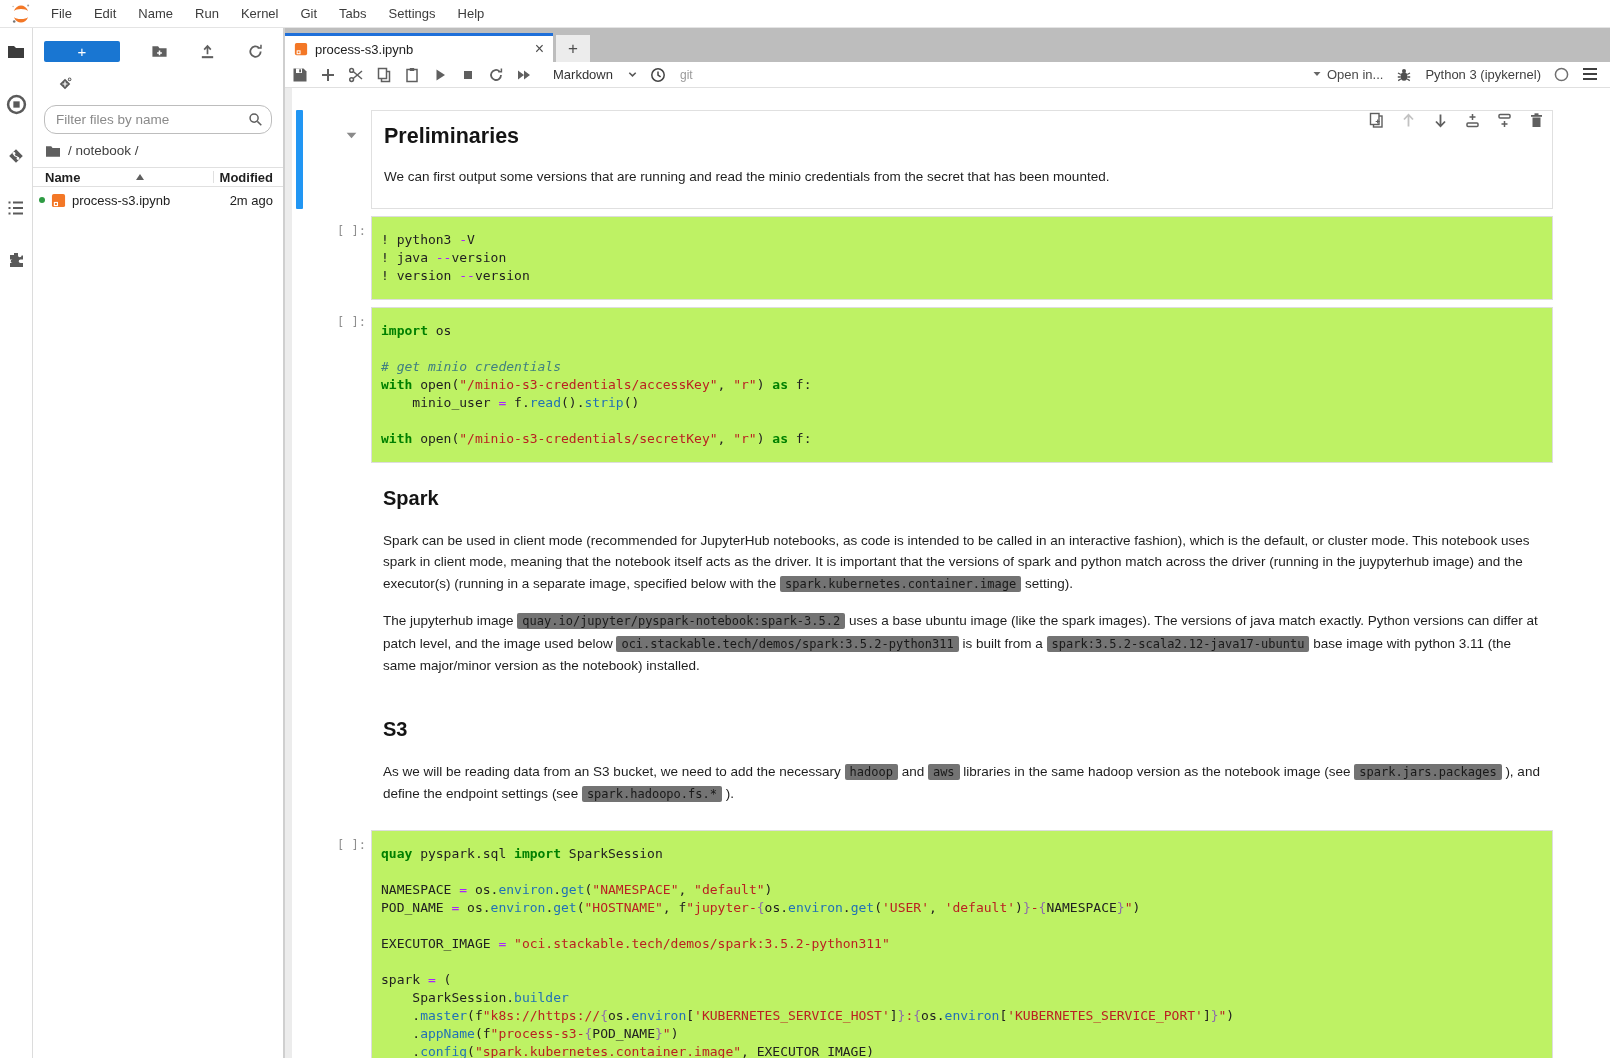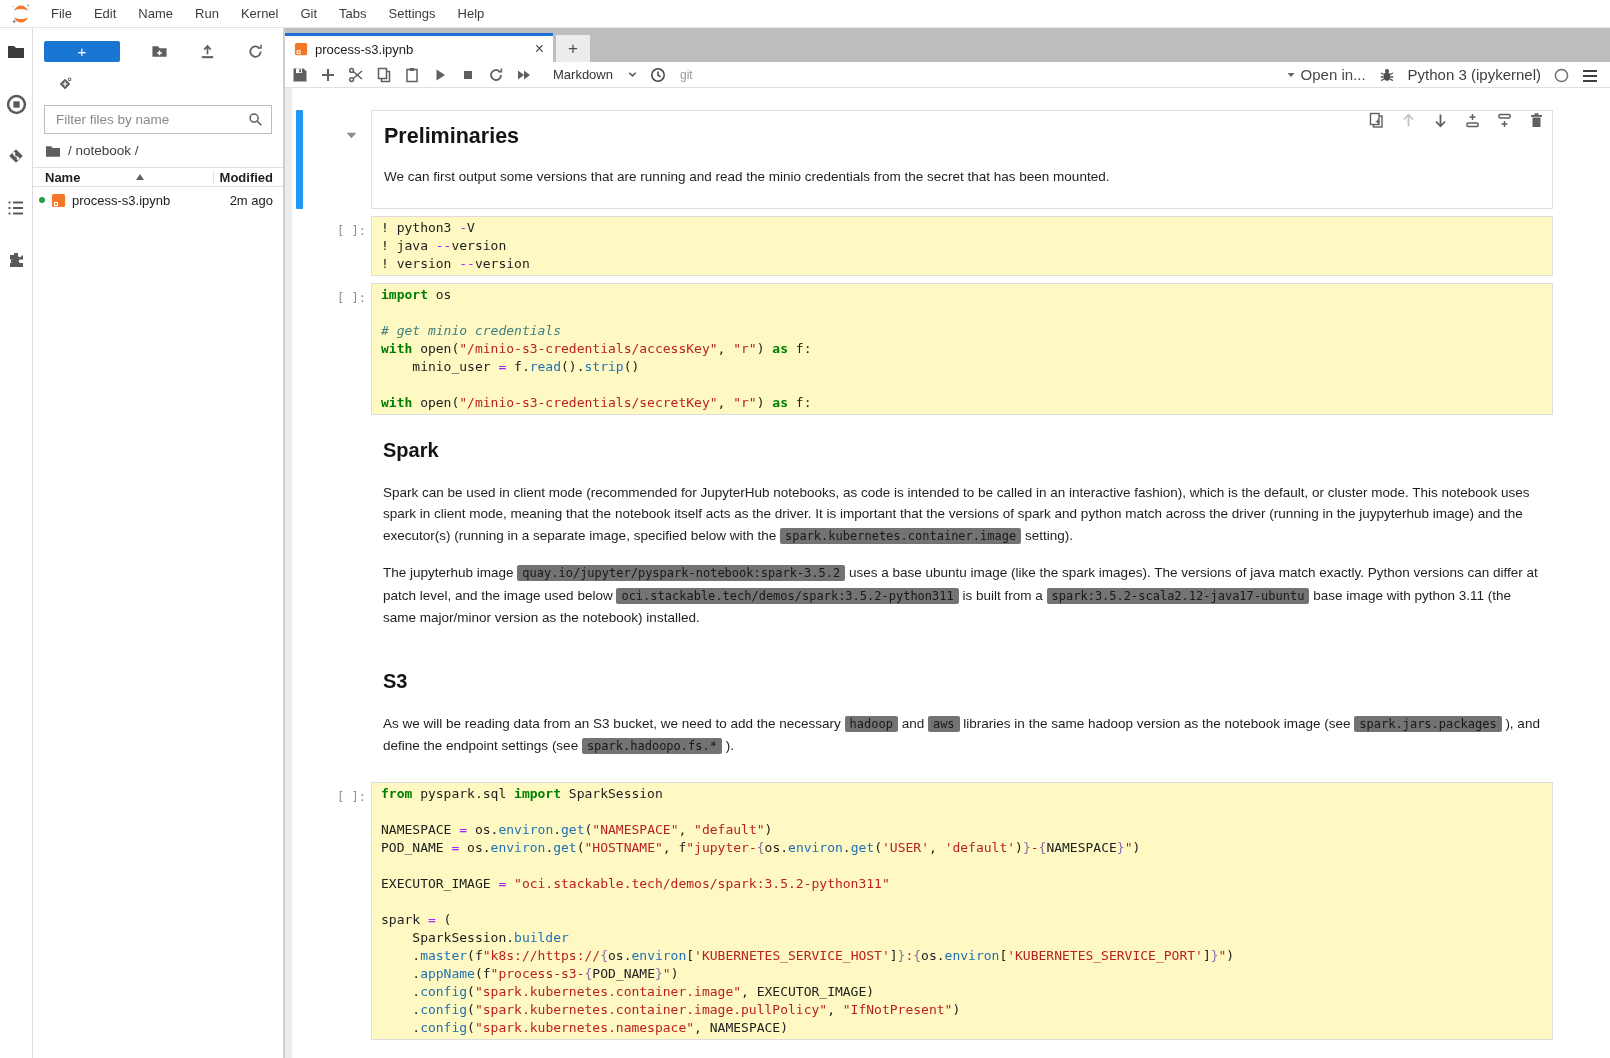--- a/index.html
+++ b/index.html
@@ -20,21 +20,21 @@
   .rail-btn{width:22px;height:22px;margin-bottom:30px;display:flex;align-items:center;justify-content:center}
 
   
   #filebrowser{position:absolute;top:28px;left:33px;width:250px;bottom:0;background:#fff;z-index:10}
   .fb-toolbar{display:flex;align-items:center;padding:13px 12px 0 11px;gap:0}
   .new-launcher{width:76px;height:21px;background:#1976d2;border:none;border-radius:2px;
     color:#fff;font-size:15px;line-height:19px;text-align:center;font-weight:400}
   .fb-tb-icon{width:17px;height:17px;margin-left:31px}
   .fb-gitrow{padding:14px 0 0 24px;height:34px}
   .fb-filter{position:relative;margin:9px 11px 6px}
-  .fb-filter input{width:228px;height:29px;border:1px solid #bdbdbd;border-radius:0;
+  .fb-filter input{width:228px;height:29px;border:1px solid #bdbdbd;border-radius:12px;
     padding:0 32px 0 11px;font-size:13.5px;color:#333;font-family:"Liberation Sans",sans-serif;outline:none;background:#fff}
   .fb-filter input::placeholder{color:#8a8a8a}
   .fb-filter .mag{position:absolute;right:9px;top:7px}
   .fb-breadcrumb{display:flex;align-items:center;gap:7px;padding:3px 12px 9px;font-size:13.5px;color:#3f3f3f}
   .fb-header{display:flex;align-items:center;height:20px;border-top:1px solid #e0e0e0;
     border-bottom:1px solid #e0e0e0;font-size:13px;color:#1f1f1f;font-weight:700;position:relative;padding:0 10px 0 12px}
   .fb-header .colsep{position:absolute;left:180px;top:3px;bottom:3px;width:1px;background:#e0e0e0}
   .sortcaret{width:0;height:0;border-left:4.5px solid transparent;border-right:4.5px solid transparent;
     border-bottom:6px solid #5f5f5f;display:inline-block;margin-left:56px}
   .fb-header .mod{margin-left:auto}
@@ -51,35 +51,35 @@
   .tab{width:268px;height:29px;background:#fff;border-top:3px solid #1e6fd9;display:flex;
     align-items:center;padding:0 9px;gap:7px;font-size:13px;color:#212121}
   .tab .close{margin-left:auto;font-size:16px;color:#4d4d4d;line-height:1}
   .plus-tile{width:34px;height:27px;background:#ececec;margin-left:3px;display:flex;
     align-items:center;justify-content:center;color:#4d4d4d;font-size:17px}
   #nbtoolbar{height:26px;background:#fff;border-bottom:1px solid #e0e0e0;display:flex;
     align-items:center;padding:0 12px 0 7px;gap:12px;flex:none}
   .tbi{width:16px;height:16px;flex:none}
   .tb-md{display:flex;align-items:center;gap:14px;font-size:13px;color:#333;margin-left:9px}
   .tb-git{font-size:12px;color:#9a9a9a;margin-left:2px}
-  .tb-right{margin-left:auto;display:flex;align-items:flex-end;gap:13px;font-size:15px;color:#3f3f3f}
+  .tb-right{margin-left:auto;display:flex;align-items:flex-start;gap:13px;font-size:13px;color:#3f3f3f}
   .openin{display:flex;align-items:center;gap:5px;color:#4a4a4a}
 
   #nbcontent{flex:1;position:relative;overflow:hidden;padding-top:22px;background:#fff}
   #nbcontent .gutter{position:absolute;left:0;top:0;bottom:0;width:7px;background:#ececec}
 
   
   .cell{position:relative;display:flex;padding-left:45px;margin-bottom:7px}
   .selbar{position:absolute;left:11px;top:0;bottom:0;width:7px;background:#2196f3;border-radius:1px}
   .promptzone{width:41px;flex:none;position:relative}
   .prompt{display:block;text-align:right;padding:8px 5px 0 0;
     font-family:"DejaVu Sans Mono","Liberation Mono",monospace;font-size:12px;color:#8f8f8f;white-space:pre}
   .collapse-caret{position:absolute;top:19px;left:15px}
   .cellbody{flex:1;margin-right:57px;min-width:0}
-  .codebody{background:#fef9c3;border:1px solid #ddd;padding:2px 9px;
+  .codebody{background:#bef264;border:1px solid #ddd;padding:14px 9px;
     font-family:"DejaVu Sans Mono","Liberation Mono",monospace;font-size:13px;line-height:18px;color:#212121}
   .cmline{white-space:pre}
   .mdbody{padding:2px 12px}
   .mdbody.boxed{border:1px solid #e0e0e0;padding:4px 12px 5px}
   .mdbody h1{font-size:21.5px;font-weight:600;color:#141414;margin:9px 0 17px}
   .mdbody h2{font-size:20px;font-weight:600;color:#141414;margin:15px 0 20px}
   .mdbody p{font-size:13.5px;line-height:21.5px;color:#1e1e1e;margin:9px 0 15px}
   .mdcode{font-family:"DejaVu Sans Mono","Liberation Mono",monospace;font-size:12px;
     background:#737373;border-radius:2px;padding:1px 5px;color:#191919}
 
@@ -345,21 +345,21 @@
             <div class="cellbody mdbody">
               <h2>S3</h2>
               <p>As we will be reading data from an S3 bucket, we need to add the necessary <code class="mdcode">hadoop</code> and <code class="mdcode">aws</code> libraries in the same hadoop version as the notebook image (see <code class="mdcode">spark.jars.packages</code> ), and define the endpoint settings (see <code class="mdcode">spark.hadoopo.fs.*</code> ).</p>
             </div>
           </div>
           <div class="cell">
             <div class="promptzone">
               <span class="prompt">[ ]:</span>
             </div>
             <div class="cellbody codebody">
-              <div class="cmline"><span class="tk-k">from</span><span class="tk-p"> pyspark.sql </span><span class="tk-k">import</span><span class="tk-p"> SparkSession</span></div>
+              <div class="cmline"><span class="tk-k">quay</span><span class="tk-p"> pyspark.sql </span><span class="tk-k">import</span><span class="tk-p"> SparkSession</span></div>
               <div class="cmline">&nbsp;</div>
               <div class="cmline"><span class="tk-p">NAMESPACE </span><span class="tk-o">=</span><span class="tk-p"> os.</span><span class="tk-f">environ</span><span class="tk-p">.</span><span class="tk-f">get</span><span class="tk-p">(</span><span class="tk-s">"NAMESPACE"</span><span class="tk-p">, </span><span class="tk-s">"default"</span><span class="tk-p">)</span></div>
               <div class="cmline"><span class="tk-p">POD_NAME </span><span class="tk-o">=</span><span class="tk-p"> os.</span><span class="tk-f">environ</span><span class="tk-p">.</span><span class="tk-f">get</span><span class="tk-p">(</span><span class="tk-s">"HOSTNAME"</span><span class="tk-p">, f</span><span class="tk-s">"jupyter-</span><span class="tk-b">{</span><span class="tk-p">os.</span><span class="tk-f">environ</span><span class="tk-p">.</span><span class="tk-f">get</span><span class="tk-p">(</span><span class="tk-s">'USER'</span><span class="tk-p">, </span><span class="tk-s">'default'</span><span class="tk-p">)</span><span class="tk-b">}</span><span class="tk-s">-</span><span class="tk-b">{</span><span class="tk-p">NAMESPACE</span><span class="tk-b">}</span><span class="tk-s">"</span><span class="tk-p">)</span></div>
               <div class="cmline">&nbsp;</div>
               <div class="cmline"><span class="tk-p">EXECUTOR_IMAGE </span><span class="tk-o">=</span><span class="tk-p"> </span><span class="tk-s">"oci.stackable.tech/demos/spark:3.5.2-python311"</span></div>
               <div class="cmline">&nbsp;</div>
               <div class="cmline"><span class="tk-p">spark </span><span class="tk-o">=</span><span class="tk-p"> (</span></div>
               <div class="cmline"><span class="tk-p">    SparkSession.</span><span class="tk-f">builder</span></div>
               <div class="cmline"><span class="tk-p">    .</span><span class="tk-f">master</span><span class="tk-p">(f</span><span class="tk-s">"k8s://https://</span><span class="tk-b">{</span><span class="tk-p">os.</span><span class="tk-f">environ</span><span class="tk-p">[</span><span class="tk-s">'KUBERNETES_SERVICE_HOST'</span><span class="tk-p">]</span><span class="tk-b">}</span><span class="tk-s">:</span><span class="tk-b">{</span><span class="tk-p">os.</span><span class="tk-f">environ</span><span class="tk-p">[</span><span class="tk-s">'KUBERNETES_SERVICE_PORT'</span><span class="tk-p">]</span><span class="tk-b">}</span><span class="tk-s">"</span><span class="tk-p">)</span></div>
               <div class="cmline"><span class="tk-p">    .</span><span class="tk-f">appName</span><span class="tk-p">(f</span><span class="tk-s">"process-s3-</span><span class="tk-b">{</span><span class="tk-p">POD_NAME</span><span class="tk-b">}</span><span class="tk-s">"</span><span class="tk-p">)</span></div>

